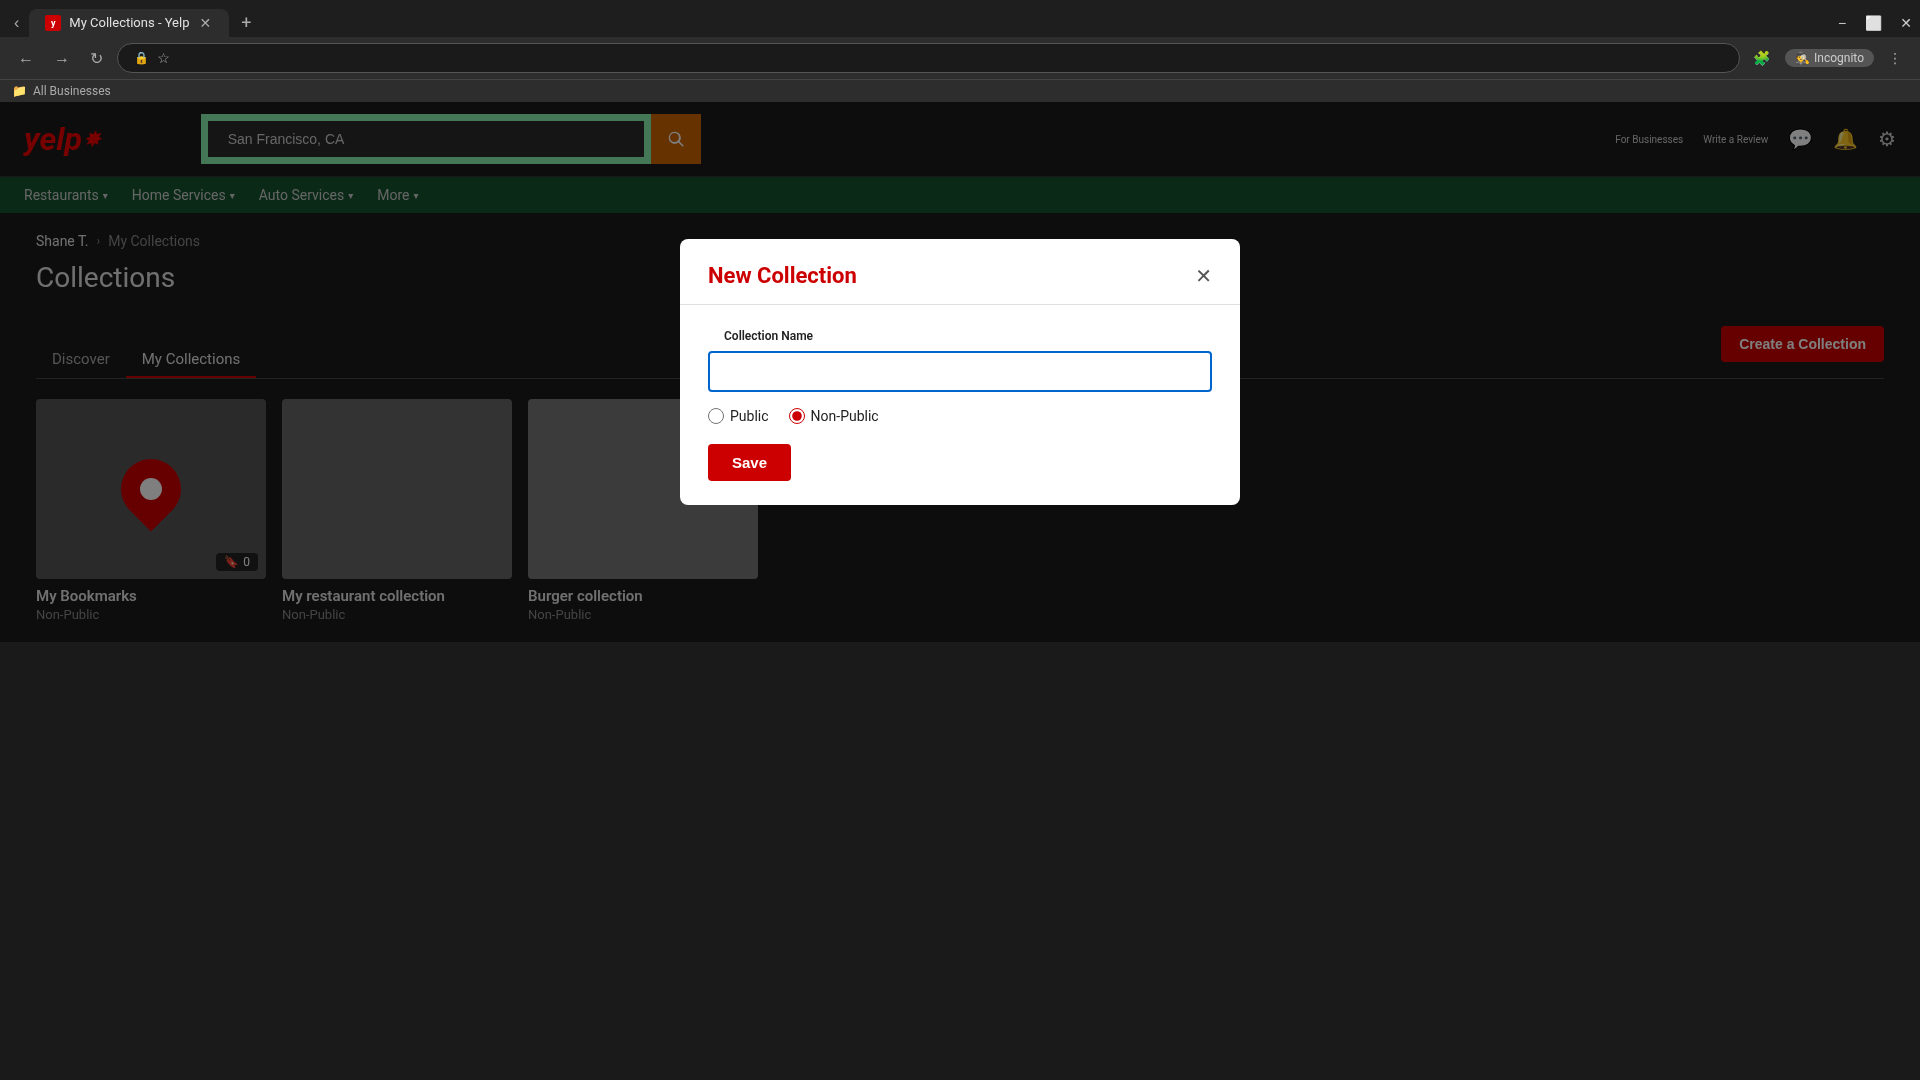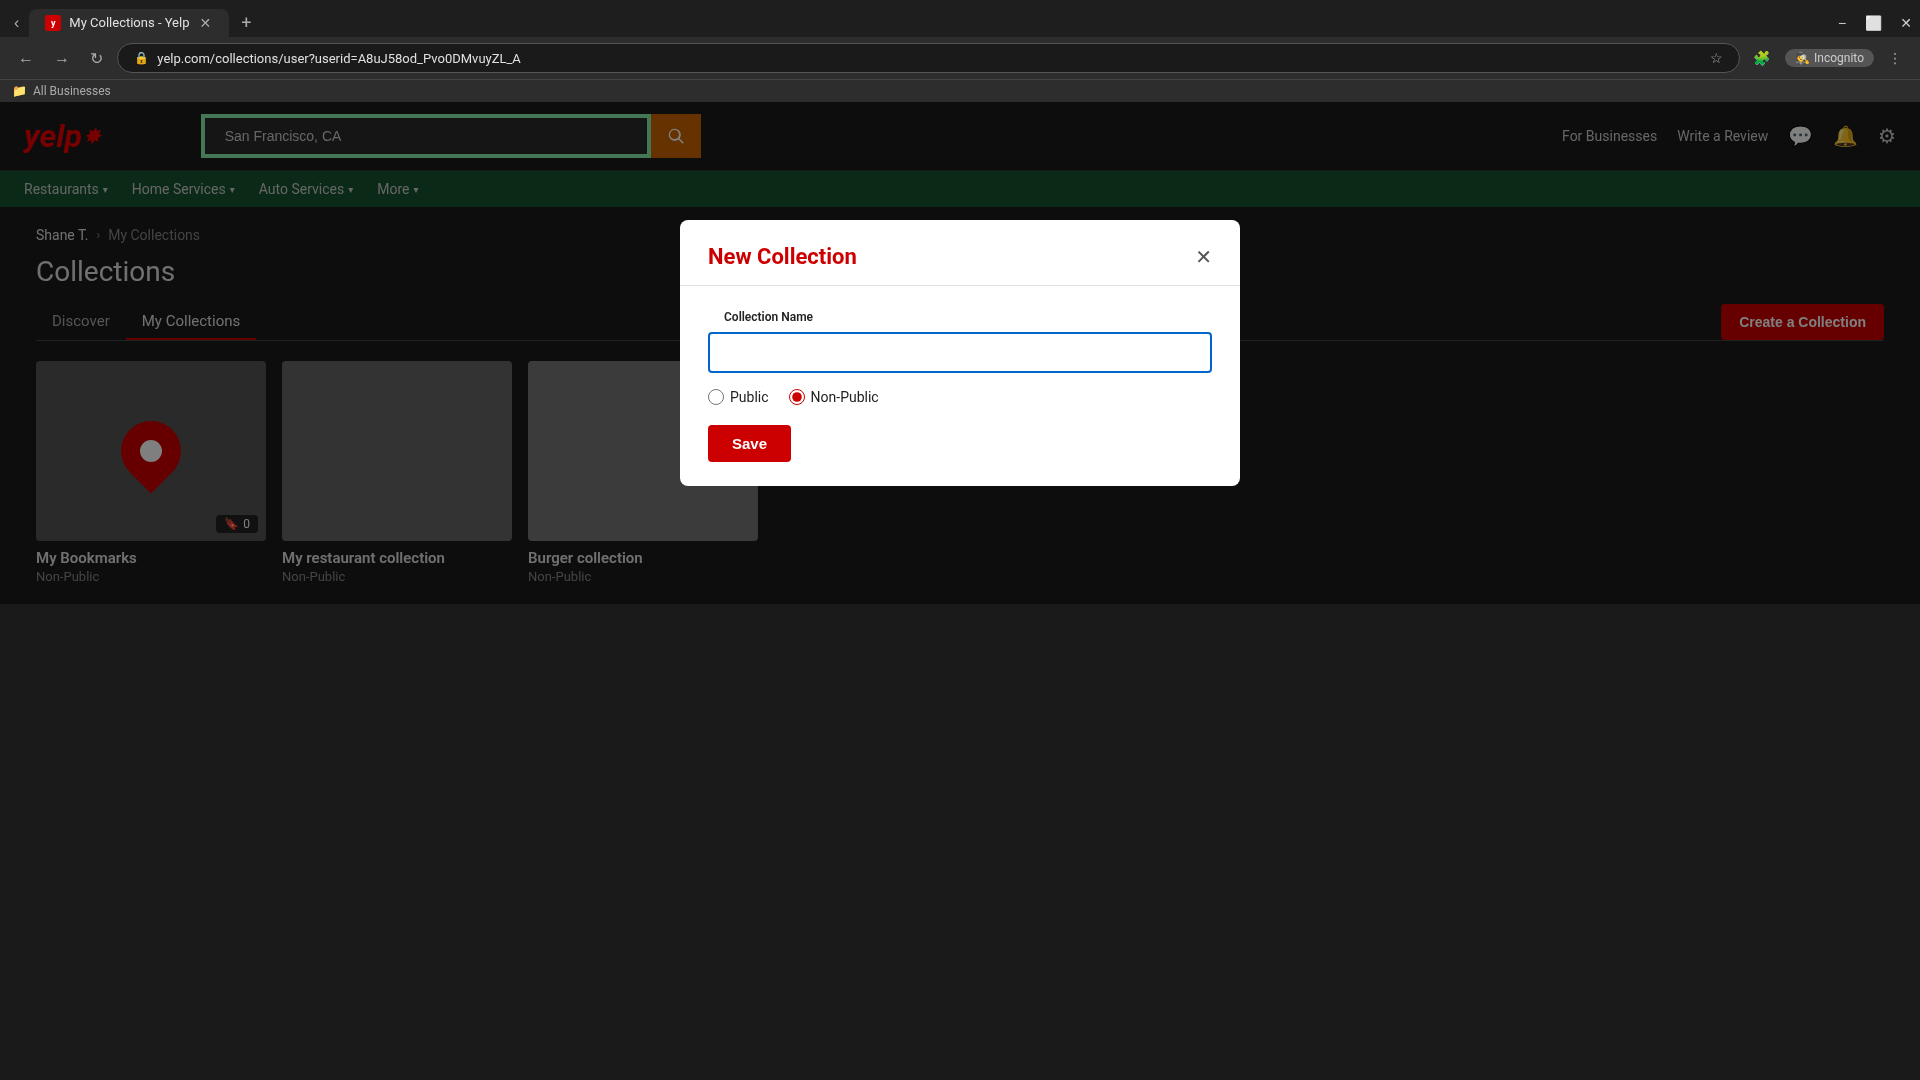--- a/index.html
+++ b/index.html
@@ -23,36 +23,36 @@
     .address-bar-star { color: #aaa; font-size: 14px; }
     .browser-actions { display: flex; align-items: center; gap: 8px; }
     .browser-action-btn { color: #aaa; background: none; border: none; cursor: pointer; font-size: 14px; padding: 4px 6px; }
     .incognito-badge { background: #555; color: #ccc; border-radius: 12px; padding: 2px 10px; font-size: 12px; display: flex; align-items: center; gap: 4px; }
     .window-controls { display: flex; gap: 4px; margin-left: 8px; }
     .win-btn { width: 28px; height: 28px; border: none; cursor: pointer; display: flex; align-items: center; justify-content: center; color: #ccc; background: none; font-size: 14px; }
     .bookmarks-bar { background: #2d2d2d; border-top: 1px solid #444; padding: 4px 12px; color: #aaa; font-size: 12px; display: flex; align-items: center; gap: 6px; }
     .yelp-header { background: #1a1a1a; padding: 12px 24px; display: flex; align-items: center; gap: 20px; border-bottom: 1px solid #333; }
     .yelp-logo { color: #e00; font-size: 32px; font-weight: bold; font-style: italic; display: flex; align-items: center; }
     .yelp-nav-right { display: flex; align-items: center; gap: 20px; margin-left: auto; }
-    .yelp-nav-link { color: #ccc; font-size: 14px; text-decoration: none; cursor: pointer; }
+    .yelp-nav-link { color: #ccc; font-size: 10px; text-decoration: none; cursor: pointer; }
     .yelp-nav-icon { color: #ccc; font-size: 20px; cursor: pointer; }
     .yelp-categories { background: #14532d; padding: 10px 24px; display: flex; gap: 24px; }
     .yelp-cat { color: #ccc; font-size: 14px; cursor: pointer; display: flex; align-items: center; gap: 4px; }
     .yelp-cat-arrow { font-size: 10px; }
 
     
     .page-content { padding: 20px 36px; }
     .breadcrumb { display: flex; align-items: center; gap: 8px; margin-bottom: 12px; }
     .breadcrumb-link { color: #e0e0e0; font-size: 14px; cursor: pointer; }
     .breadcrumb-sep { color: #888; font-size: 12px; }
     .breadcrumb-current { color: #888; font-size: 14px; }
     .page-title { color: #e0e0e0; font-size: 28px; font-weight: normal; margin-bottom: 16px; }
     .tabs-row { display: flex; align-items: center; justify-content: space-between; border-bottom: 1px solid #444; margin-bottom: 20px; }
     .page-tabs { display: flex; gap: 0; }
-    .page-tab { color: #aaa; font-size: 15px; padding: 8px 16px; cursor: pointer; border-bottom: 2px solid transparent; }
+    .page-tab { color: #aaa; font-size: 15px; padding: 8px 16px; cursor: pointer; border-bottom: 2px solid transparent; margin-top: 32px; }
     .page-tab.active { color: #e0e0e0; border-bottom: 2px solid #c00; }
     .create-btn { background: #c00; color: white; border: none; padding: 10px 18px; border-radius: 4px; font-size: 14px; cursor: pointer; font-weight: 600; }
 
     
     .collections-grid { display: flex; gap: 16px; flex-wrap: wrap; }
     .collection-card { width: 230px; cursor: pointer; }
     .collection-img { width: 230px; height: 180px; background: #333; border-radius: 4px; position: relative; overflow: hidden; }
     .collection-img-map { background: #555; display: flex; align-items: center; justify-content: center; }
     .collection-bookmark-badge { position: absolute; bottom: 8px; right: 8px; background: rgba(0,0,0,0.6); color: white; border-radius: 4px; padding: 2px 8px; font-size: 12px; display: flex; align-items: center; gap: 4px; }
     .collection-img-food { background: #666; }
@@ -72,21 +72,21 @@
     .field-input { width: 100%; border: 2px solid #0066cc; border-radius: 4px; padding: 10px 12px; font-size: 15px; outline: none; }
     .radio-group { display: flex; gap: 20px; margin-top: 16px; align-items: flex-end; }
     .radio-option { display: flex; align-items: center; gap: 6px; cursor: pointer; }
     .radio-input { width: 16px; height: 16px; cursor: pointer; accent-color: #c00; }
     .radio-label { color: #222; font-size: 14px; cursor: pointer; }
     .privacy-desc { color: #555; font-size: 13px; margin-top: 12px; line-height: 1.5; }
     .save-btn { background: #c00; color: white; border: none; padding: 10px 24px; border-radius: 4px; font-size: 15px; font-weight: 600; cursor: pointer; margin-top: 20px; }
 
     
     .search-bar-wrapper { display: flex; flex: 1; max-width: 500px; margin: 0 80px; }
-    .search-location-input { background: #2a2a2a; border: 4px solid #86efac; color: #ccc; padding: 10px 20px; font-size: 14px; flex: 1; }
+    .search-location-input { background: #2a2a2a; border: 7px solid #86efac; color: #ccc; padding: 10px 20px; font-size: 14px; flex: 1; }
     .search-submit { background: #c60; border: none; padding: 10px 16px; cursor: pointer; display: flex; align-items: center; justify-content: center; }
   </style>
 </head>
 <body>
 
 <div class="browser-chrome">
   <div class="tab-bar">
     <button class="nav-btn tab-prev">‹</button>
     <div class="tab active">
       <div class="tab-favicon">y</div>
@@ -100,21 +100,20 @@
       <button class="win-btn">⬜</button>
       <button class="win-btn close">✕</button>
     </div>
   </div>
   <div class="address-bar-row">
     <button class="nav-btn">←</button>
     <button class="nav-btn">→</button>
     <button class="nav-btn">↻</button>
     <div class="address-bar">
       <span class="address-bar-lock">🔒</span>
-      <span class="address-bar-url">yelp.com/collections/user?userid=A8uJ58od_Pvo0DMvuyZL_A</span>
       <span class="address-bar-star">☆</span>
     </div>
     <div class="browser-actions">
       <button class="browser-action-btn">🧩</button>
       <div class="incognito-badge">
         <span>🕵</span>
         <span>Incognito</span>
       </div>
       <button class="browser-action-btn">⋮</button>
     </div>

